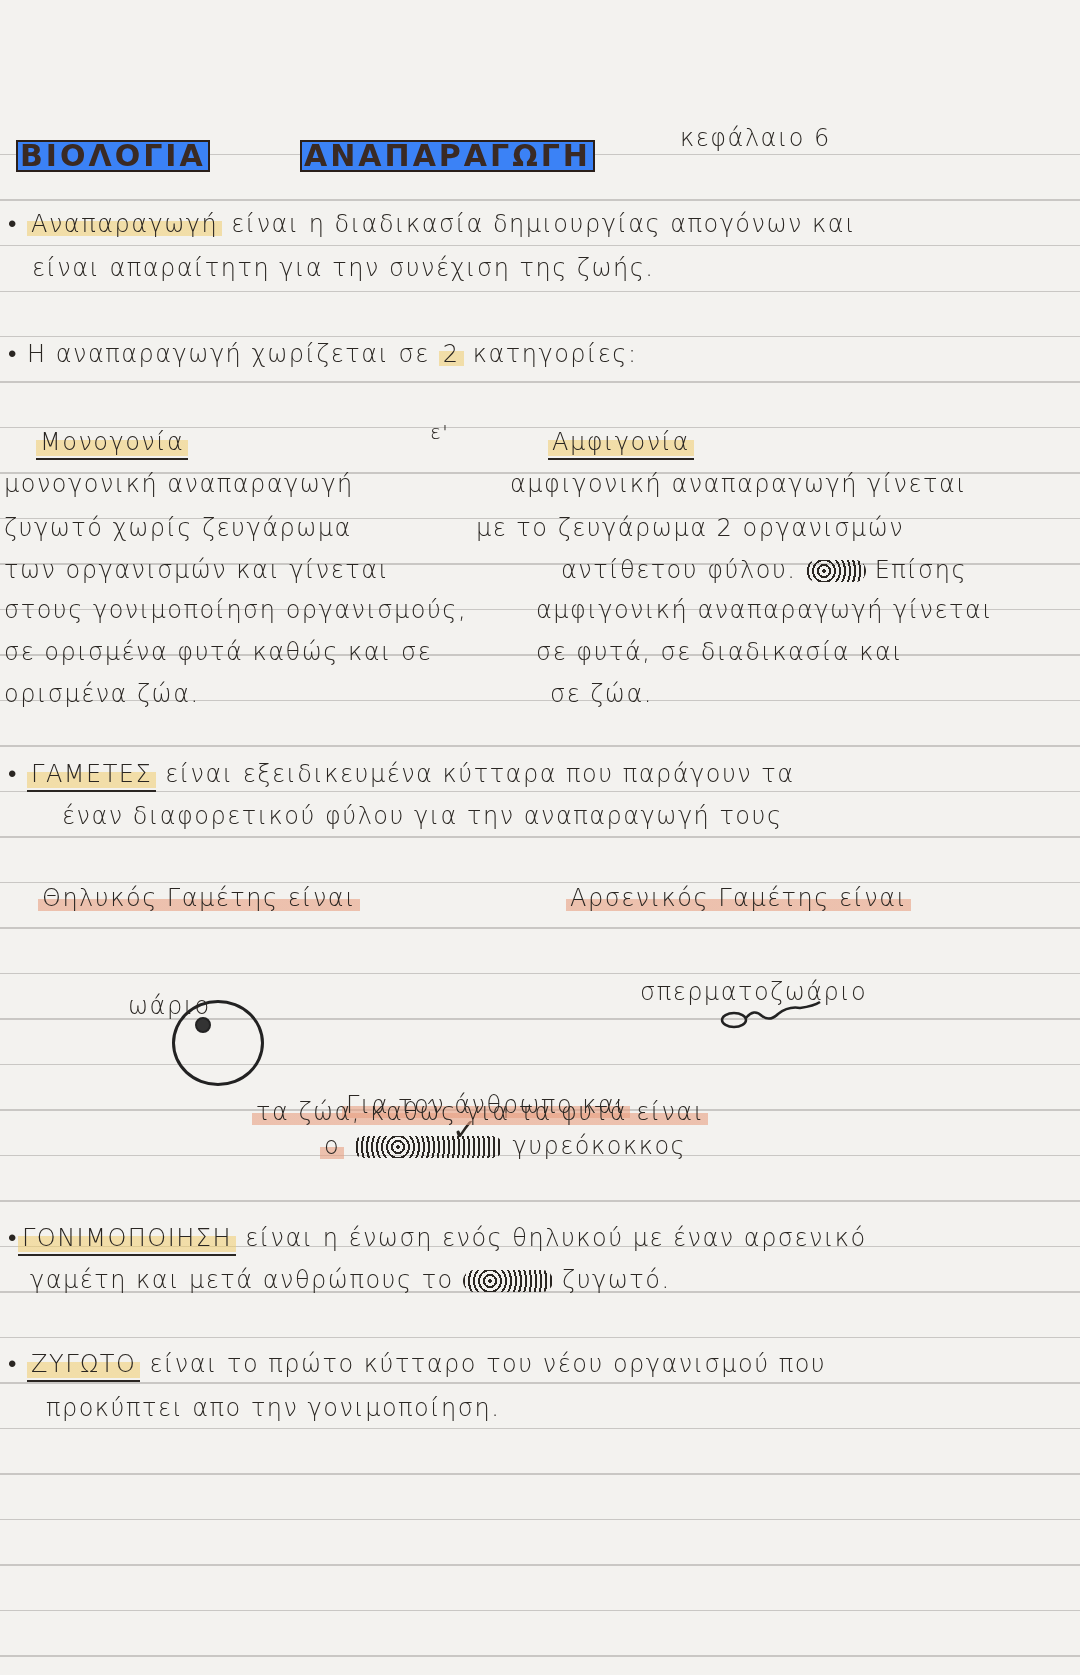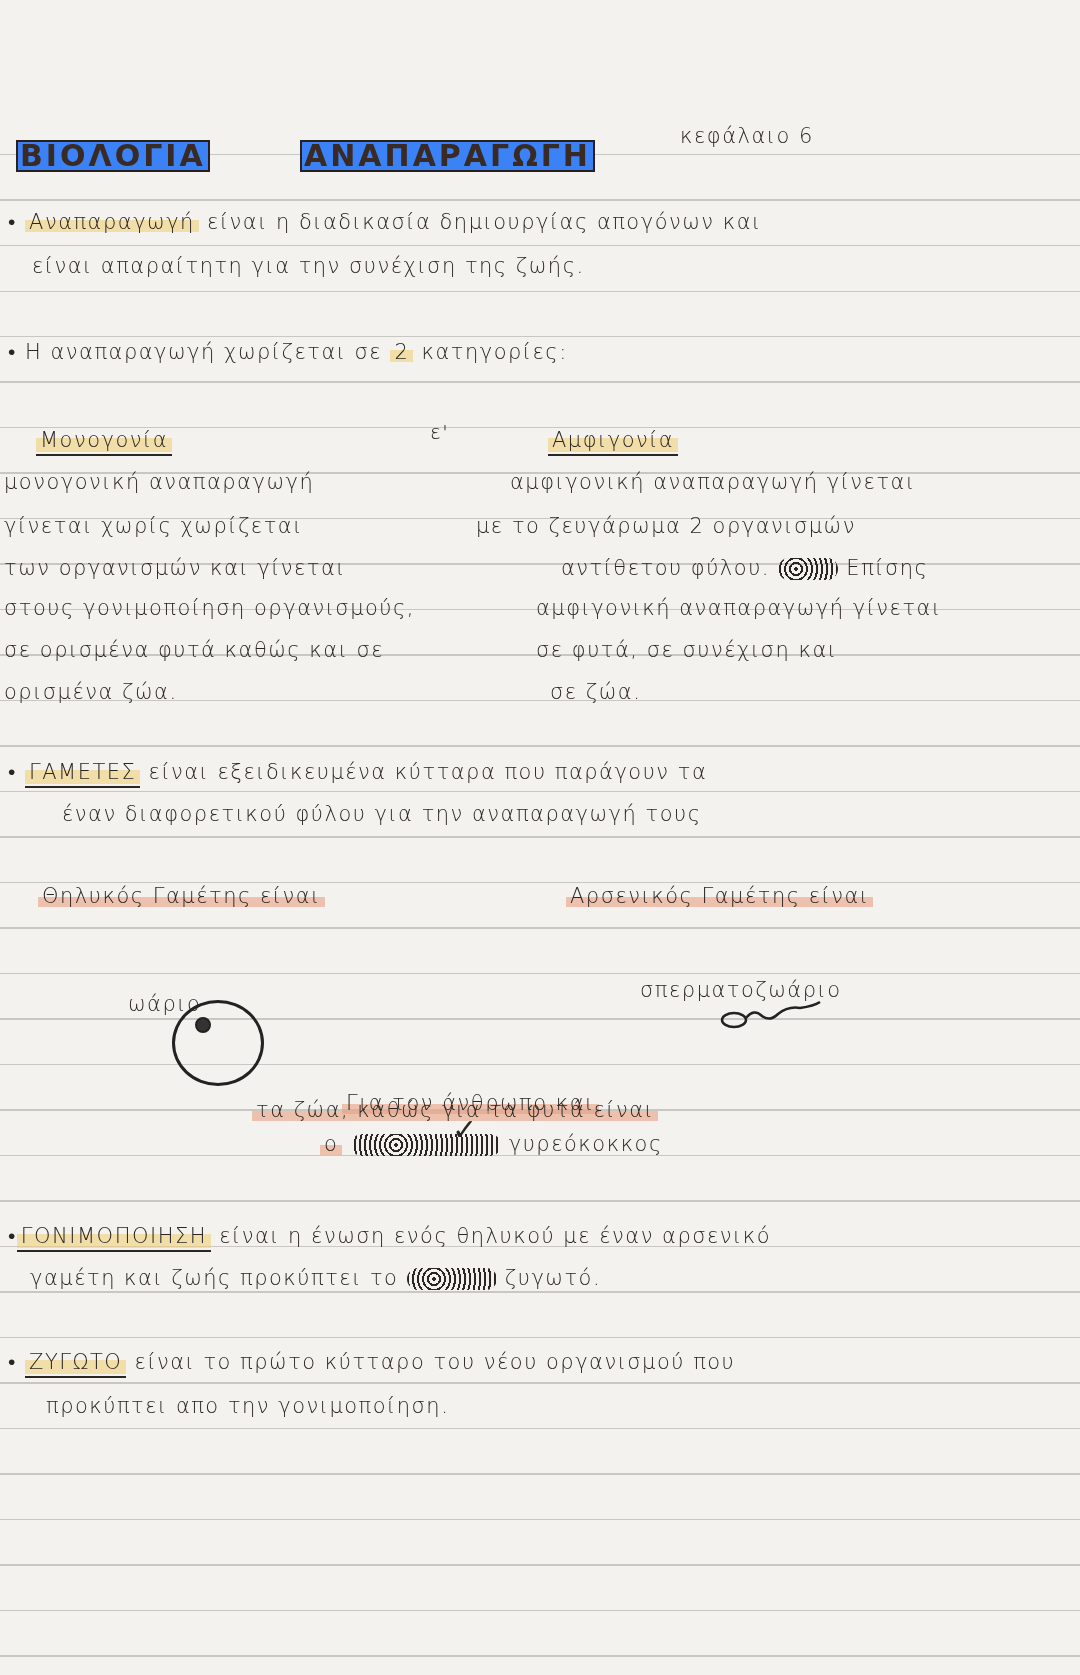--- a/index.html
+++ b/index.html
@@ -12,21 +12,21 @@
   }
   .paper {
     position:absolute; inset:0;
     background:
       repeating-linear-gradient(to bottom,
         transparent 0px, transparent 44px,
         #c9c7c4 44px, #c9c7c4 45.5px);
     background-position:0 19px;
   }
   .paper-fade { position:absolute; left:0; right:0; top:0; height:110px; background:#f3f2ef; }
-  .line { position:absolute; white-space:nowrap; font-size:21px; letter-spacing:1.5px; font-weight:300; }
+  .line { position:absolute; white-space:nowrap; font-size:24px; letter-spacing:1.5px; font-weight:300; }
   .hl-yellow { background:linear-gradient(to bottom, transparent 40%, rgba(240,205,110,0.55) 40%, rgba(240,205,110,0.55) 92%, transparent 92%); padding:0 4px; }
   .hl-peach { background:linear-gradient(to bottom, transparent 55%, rgba(232,160,130,0.6) 55%, rgba(232,160,130,0.6) 95%, transparent 95%); padding:0 4px; }
   .ul { border-bottom:2.5px solid #2a2622; padding-bottom:2px; }
   .title-word {
     position:absolute; top:138px; font-size:30px; font-weight:bold; letter-spacing:3px;
     color:#3a2a24;
   }
   .title-word span.box { display:inline-block; background:#3b82f6; border:2px solid #2a1f1a; padding:0 2px; margin-right:7px; line-height:28px; }
   .scribble { display:inline-block; width:60px; height:22px; border-radius:11px; background:repeating-radial-gradient(circle at 30% 50%, #2a2622 0 2px, transparent 2px 5px); vertical-align:middle; }
   .egg { position:absolute; left:172px; top:1000px; width:86px; height:80px; border:3px solid #222; border-radius:50%; }
@@ -54,35 +54,35 @@
   • <span>Η αναπαραγωγή χωρίζεται σε</span>
   <span class="hl-yellow">2</span>
   <span>κατηγορίες:</span>
 </div>
 
 <div class="line" style="left:36px; top:428px;"><span class="hl-yellow ul">Μονογονία</span></div>
 <div class="line" style="left:430px; top:420px; font-size:20px;">ε'</div>
 <div class="line" style="left:548px; top:428px;"><span class="hl-yellow ul">Αμφιγονία</span></div>
 
 <div class="line" style="left:4px; top:470px;">μονογονική αναπαραγωγή</div>
-<div class="line" style="left:4px; top:514px;">γίνεται χωρίς χωρίζεται</div>
+<div class="line" style="left:4px; top:514px;">ζυγωτό χωρίς ζευγάρωμα</div>
 <div class="line" style="left:4px; top:556px;">των οργανισμών και γίνεται</div>
 <div class="line" style="left:4px; top:596px;">στους γονιμοποίηση οργανισμούς,</div>
 <div class="line" style="left:4px; top:638px;">σε ορισμένα φυτά καθώς και σε</div>
 <div class="line" style="left:4px; top:680px;">ορισμένα ζώα.</div>
 
 <div class="line" style="left:510px; top:470px;">αμφιγονική αναπαραγωγή γίνεται</div>
 <div class="line" style="left:476px; top:514px;">με το ζευγάρωμα 2 οργανισμών</div>
 <div class="line" style="left:525px; top:556px;margin-left:36px;">
   <span>αντίθετου φύλου.</span>
   <span class="scribble"></span>
   <span>Επίσης</span>
 </div>
 <div class="line" style="left:536px; top:596px;">αμφιγονική αναπαραγωγή γίνεται</div>
-<div class="line" style="left:536px; top:638px;">σε φυτά, σε συνέχιση και</div>
+<div class="line" style="left:536px; top:638px;">σε φυτά, σε διαδικασία και</div>
 <div class="line" style="left:550px; top:680px;">σε ζώα.</div>
 
 <div class="line" style="left:8px; top:760px;">
   • <span class="hl-yellow ul">ΓΑΜΕΤΕΣ</span>
   <span>είναι εξειδικευμένα κύτταρα που παράγουν τα</span>
 </div>
 <div class="line" style="left:62px; top:802px;">έναν διαφορετικού φύλου για την αναπαραγωγή τους</div>
 
 <div class="line" style="left:38px; top:884px;"><span class="hl-peach">Θηλυκός Γαμέτης είναι</span></div>
 <div class="line" style="left:566px; top:884px;"><span class="hl-peach">Αρσενικός Γαμέτης είναι</span></div>
@@ -105,21 +105,21 @@
   <span class="hl-peach">ο</span>
   <span class="scribble" style="width:150px;"></span>
   <span>γυρεόκοκκος</span>
 </div>
 
 <div class="line" style="left:8px; top:1224px;">
   •<span class="hl-yellow ul">ΓΟΝΙΜΟΠΟΙΗΣΗ</span>
   <span>είναι η ένωση ενός θηλυκού με έναν αρσενικό</span>
 </div>
 <div class="line" style="left:30px; top:1266px;">
-  <span>γαμέτη και ζωής προκύπτει το</span>
+  <span>γαμέτη και μετά ανθρώπους το</span>
   <span class="scribble" style="width:90px;"></span>
   <span>ζυγωτό.</span>
 </div>
 
 <div class="line" style="left:8px; top:1350px;">
   • <span class="hl-yellow ul">ΖΥΓΩΤΟ</span>
   <span>είναι το πρώτο κύτταρο του νέου οργανισμού που</span>
 </div>
 <div class="line" style="left:46px; top:1394px;">προκύπτει απο την γονιμοποίηση.</div>
 

